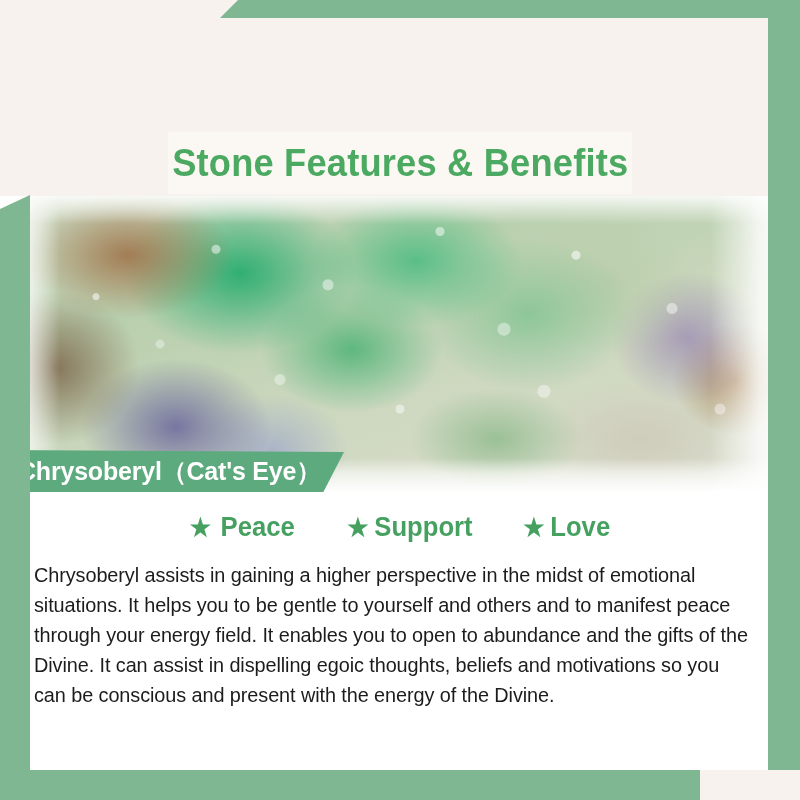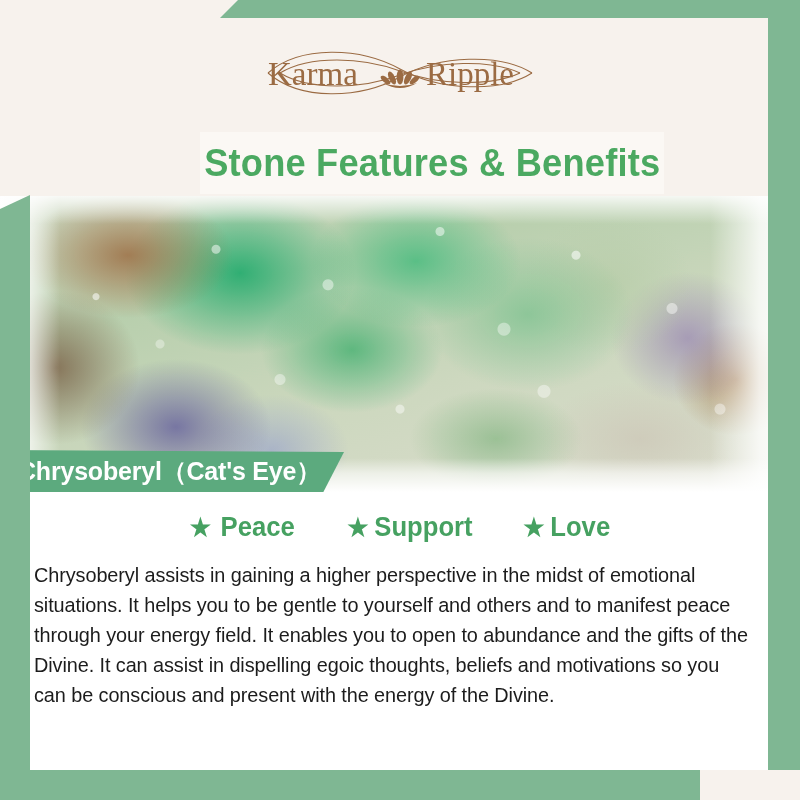--- a/index.html
+++ b/index.html
@@ -93,21 +93,20 @@
     position: absolute;
     top: 132px;
     left: 168px;
     width: 464px;
     height: 62px;
     background: #fbf8f4;
     display: flex;
     align-items: center;
     justify-content: center;
     z-index: 3;
-    margin-left: 32px;
   }
   .title-text {
     font-family: "Liberation Sans Narrow", "Liberation Sans", sans-serif;
     font-weight: bold;
     font-size: 39px;
     letter-spacing: 0.2px;
     color: #4ba961;
     transform: scaleX(0.93);
     white-space: nowrap;
   }
@@ -262,40 +261,20 @@
     transform-origin: left top;
     text-align: left;
   }
 </style>
 </head>
 <body>
 
 <div id="page">
 
   <div class="header">
-    <div class="logo-wrap">
-      <svg class="logo-svg" width="300" height="60" viewBox="0 0 300 60">
-        <g fill="none" stroke="#9b6b43" stroke-width="1.05">
-          <path d="M18 30 C 50 2, 110 4, 150 26 C 190 48, 250 50, 282 30"></path>
-          <path d="M18 30 C 50 58, 110 56, 150 34 C 190 12, 250 10, 282 30"></path>
-          <path d="M30 30 C 60 12, 112 14, 150 28 C 188 42, 240 44, 270 30"></path>
-          <path d="M30 30 C 60 48, 112 46, 150 32 C 188 18, 240 16, 270 30"></path>
-        </g>
-        <g fill="#9b6b43" stroke="none" transform="translate(150,31)">
-          <ellipse cx="0" cy="3" rx="3.4" ry="7.6"></ellipse>
-          <ellipse cx="-8" cy="4" rx="3" ry="7" transform="rotate(-26 -8 4)"></ellipse>
-          <ellipse cx="8" cy="4" rx="3" ry="7" transform="rotate(26 8 4)"></ellipse>
-          <ellipse cx="-14.5" cy="6" rx="2.6" ry="6" transform="rotate(-50 -14.5 6)"></ellipse>
-          <ellipse cx="14.5" cy="6" rx="2.6" ry="6" transform="rotate(50 14.5 6)"></ellipse>
-          <path d="M-17 9 Q 0 19, 17 9 Q 0 15, -17 9 Z"></path>
-        </g>
-        <text x="18" y="42" fill="#9b6b43" font-family="Liberation Serif, serif" font-size="33">Karma</text>
-        <text x="176" y="42" fill="#9b6b43" font-family="Liberation Serif, serif" font-size="33">Ripple</text>
-      </svg>
-    </div>
 
     <div class="title-band">
       <div class="title-text">Stone Features &amp; Benefits</div>
     </div>
   </div>
 
   <div class="photo">
     <div class="photo-inner"></div>
     <div class="photo-speckle"></div>
     <div class="photo-mask"></div>

